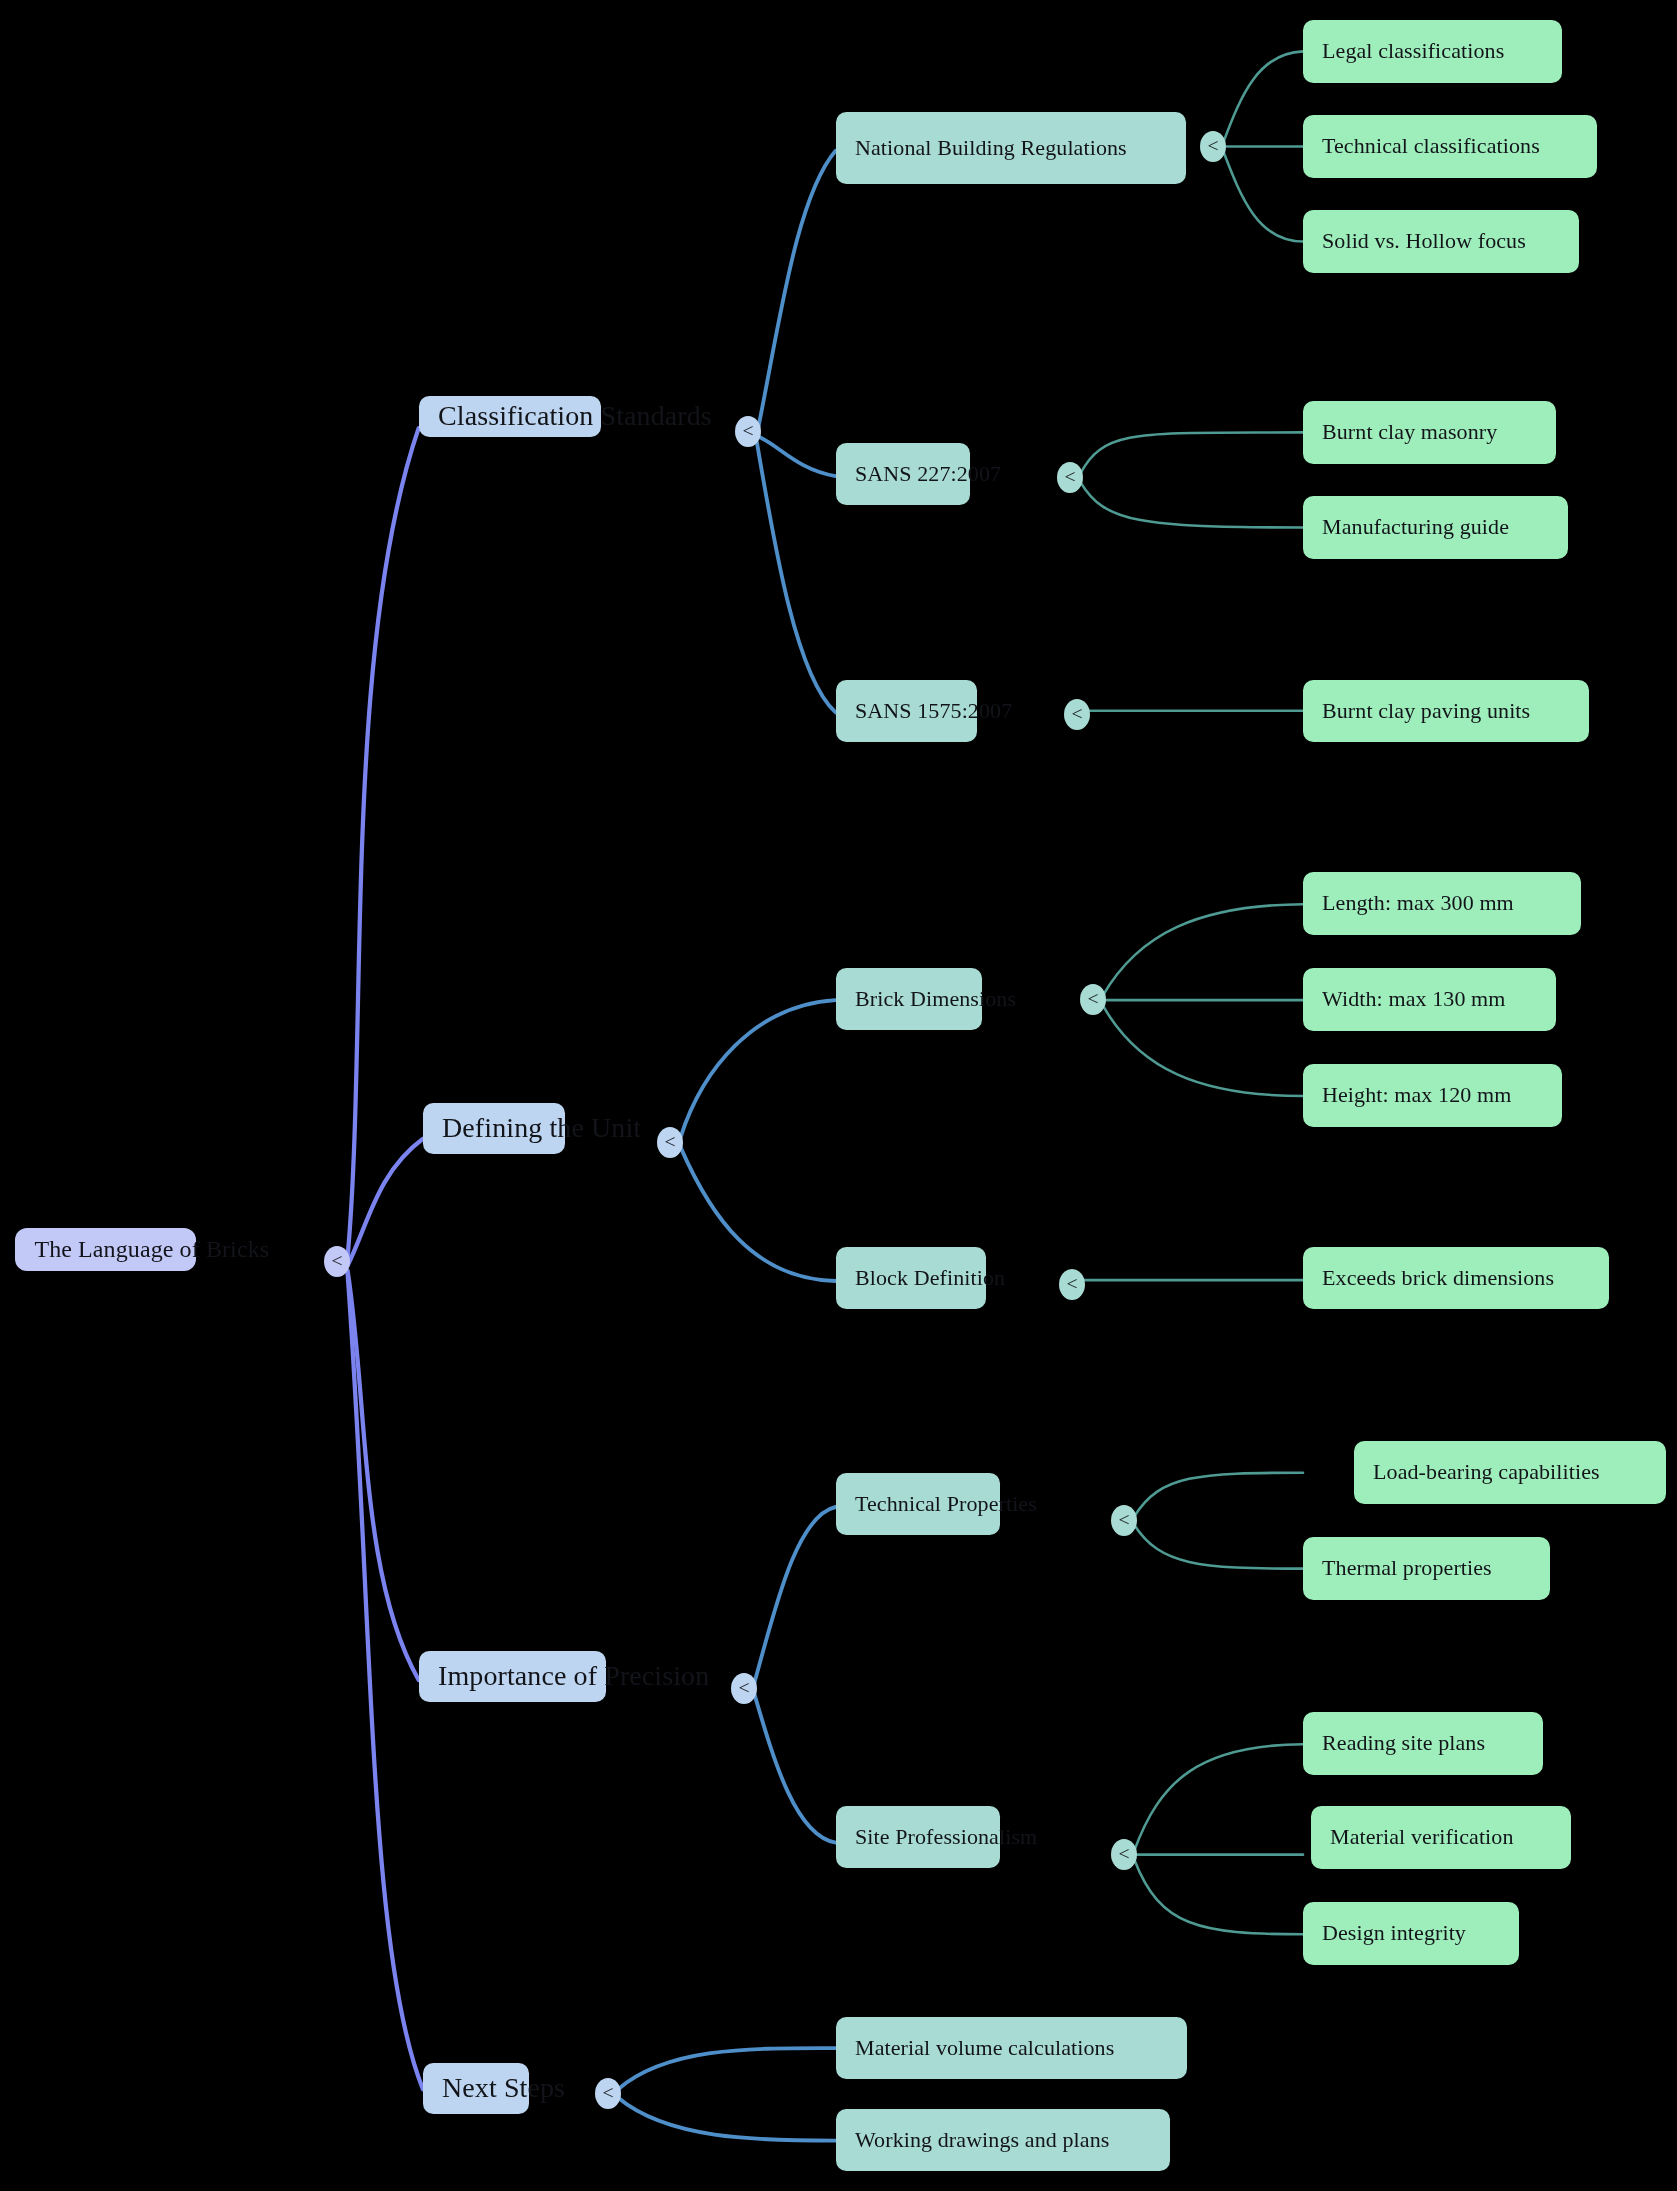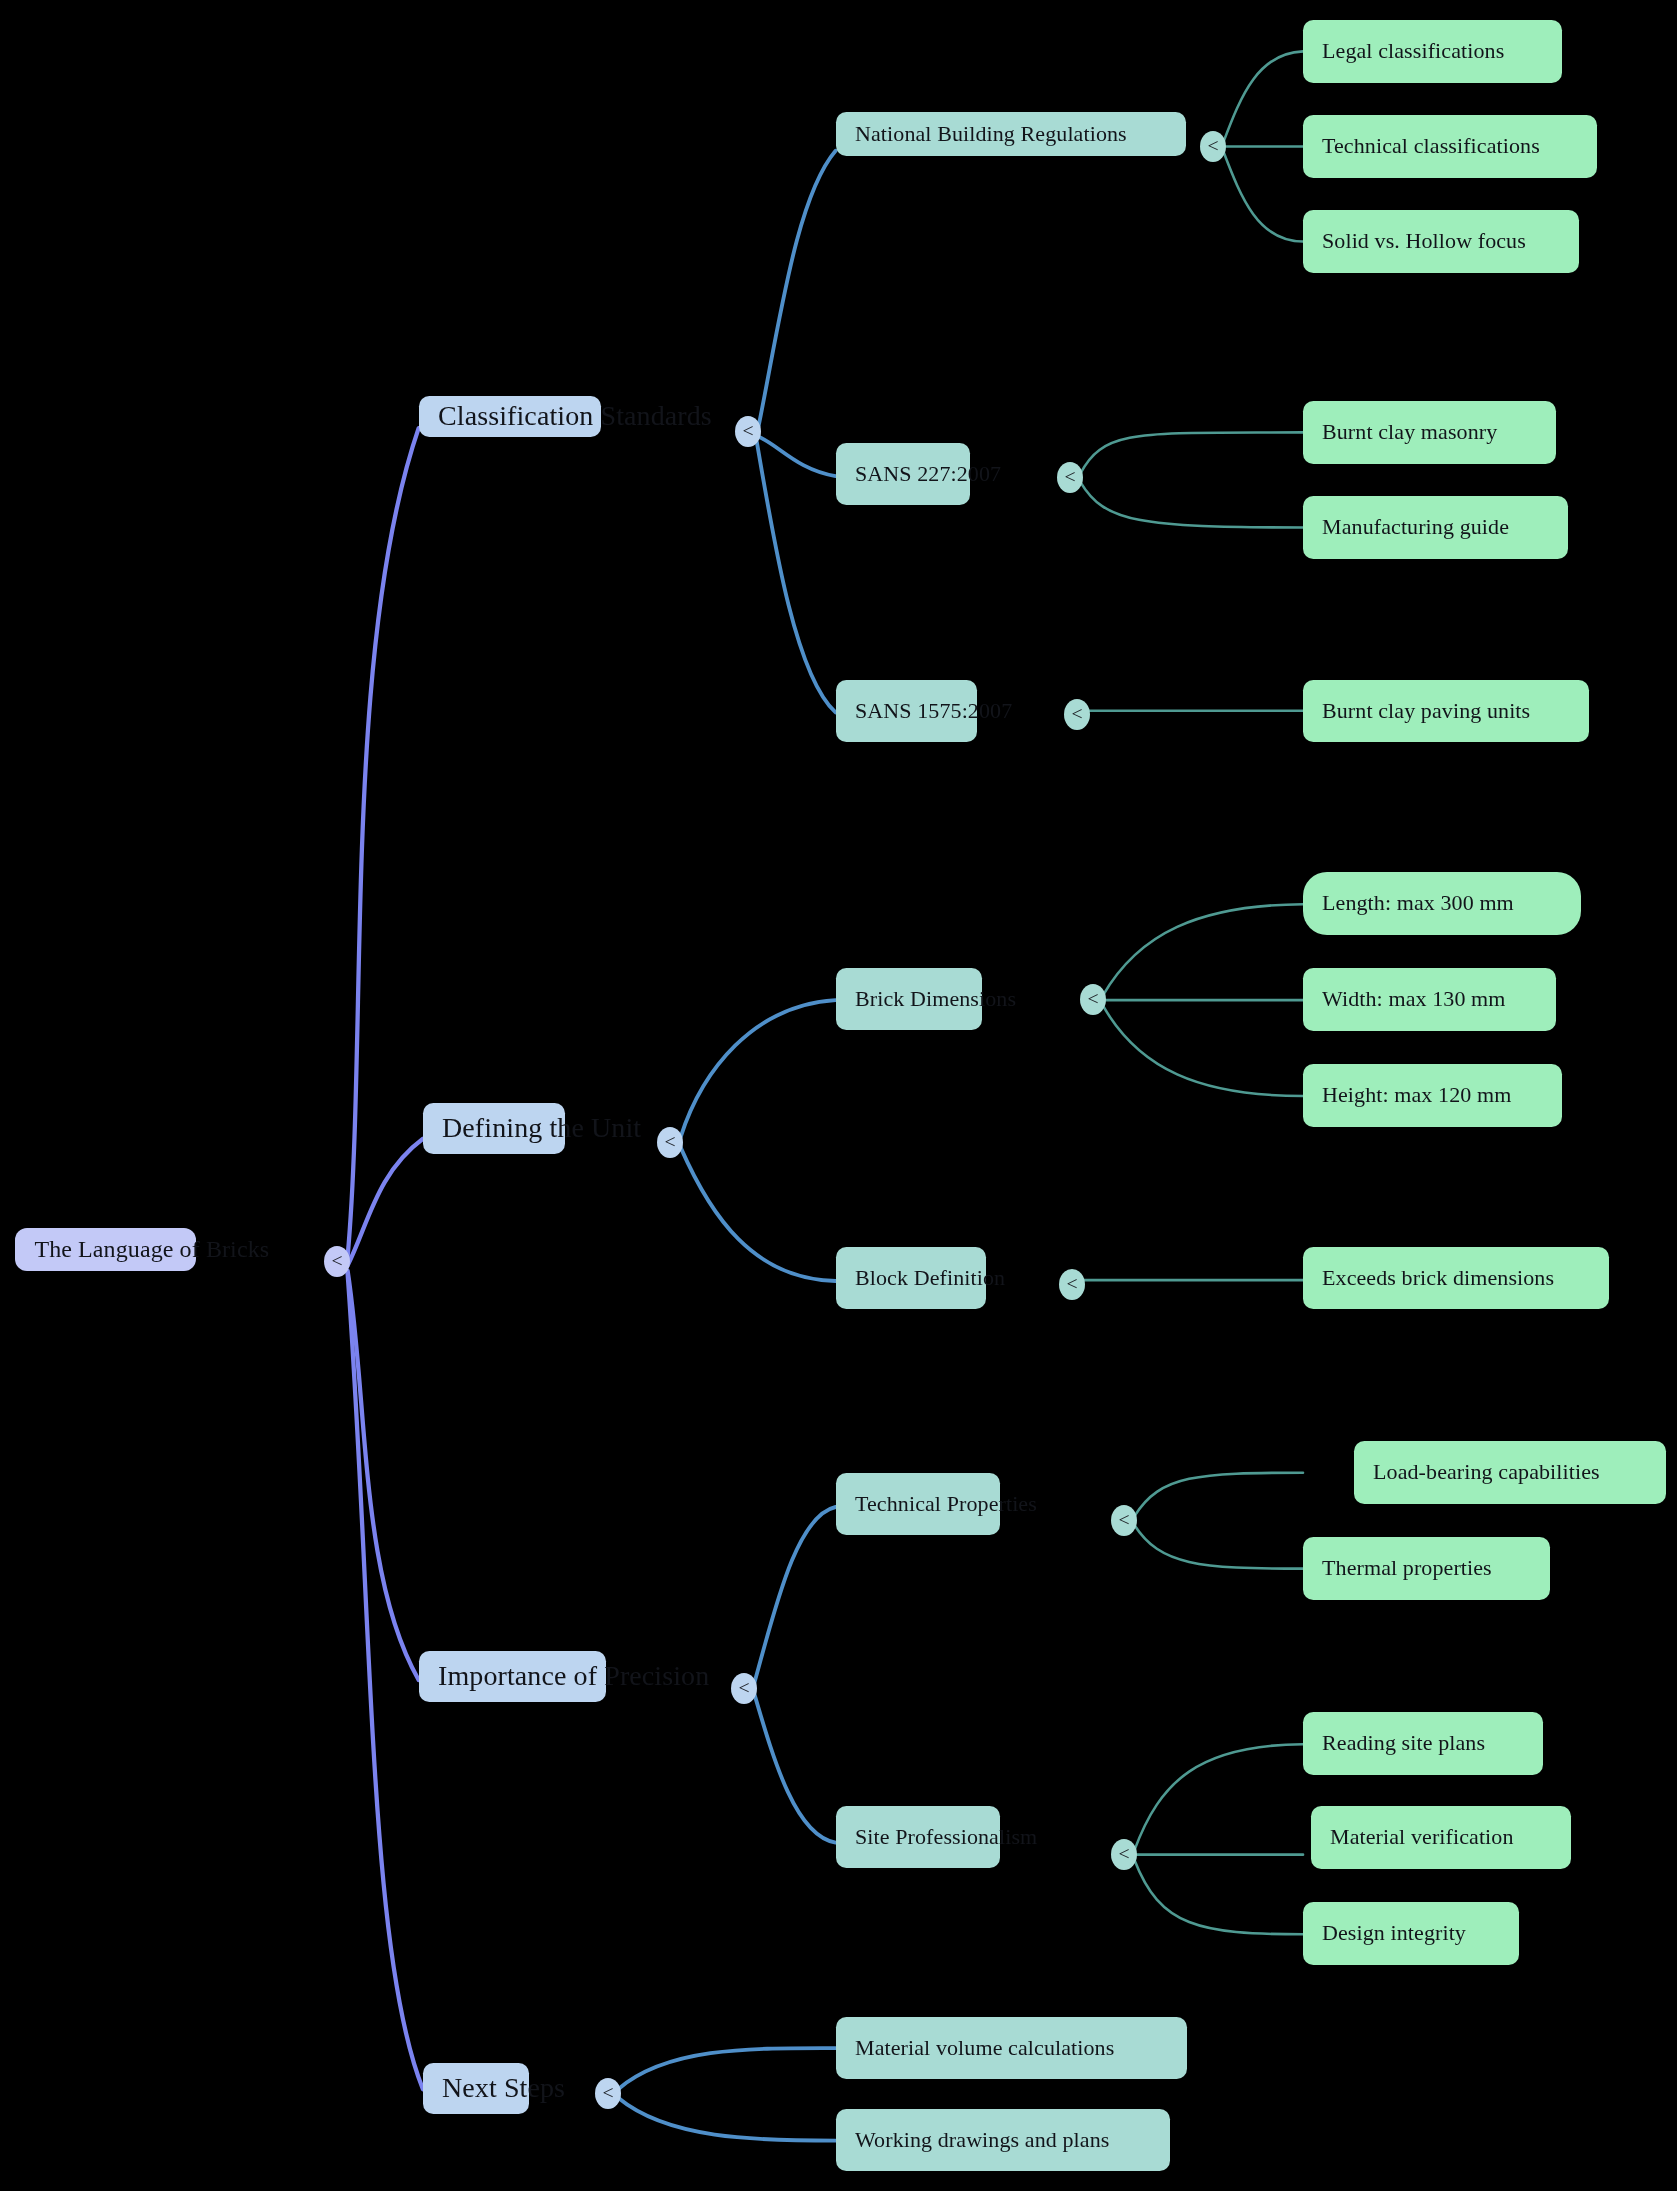--- a/index.html
+++ b/index.html
@@ -92,21 +92,21 @@
       <path d="M 722,2440 C 780,2390 880,2392 976,2392" fill="none" stroke="#4f8fc9" stroke-width="4.5" stroke-linecap="round"></path>
       <path d="M 722,2450 C 780,2498 880,2500 976,2500" fill="none" stroke="#4f8fc9" stroke-width="4.5" stroke-linecap="round"></path>
     </svg>
   <div id="nodes-layer">
       <div class="node lvl0" style="left: 15.4px; top: 1228px; width: 181px; height: 43px;">
         <span class="label">The Language of Bricks</span>
       </div>
       <div class="node lvl1" style="left: 419px; top: 396px; width: 182px; height: 41px;">
         <span class="label">Classification Standards</span>
       </div>
-      <div class="node lvl2" style="left: 836px; top: 112px; width: 350px; height: 44px;">
+      <div class="node lvl2" style="left: 836px; top: 112px; width: 350px; height: 72px;">
         <span class="label">National Building Regulations</span>
       </div>
       <div class="node lvl3" style="left: 1303px; top: 19.7px; width: 259px; height: 63px;">
         <span class="label">Legal classifications</span>
       </div>
       <div class="node lvl3" style="left: 1303px; top: 115px; width: 294px; height: 63px;">
         <span class="label">Technical classifications</span>
       </div>
       <div class="node lvl3" style="left: 1303px; top: 210px; width: 276px; height: 63px; text-align: center;">
         <span class="label">Solid vs. Hollow focus</span>
@@ -125,21 +125,21 @@
       </div>
       <div class="node lvl3" style="left: 1303px; top: 680px; width: 286px; height: 62px;">
         <span class="label">Burnt clay paving units</span>
       </div>
       <div class="node lvl1" style="left: 423px; top: 1103px; width: 142px; height: 51px;">
         <span class="label">Defining the Unit</span>
       </div>
       <div class="node lvl2" style="left: 836px; top: 968px; width: 146px; height: 62px;">
         <span class="label">Brick Dimensions</span>
       </div>
-      <div class="node lvl3" style="left: 1303px; top: 872px; width: 278px; height: 63px; border-radius: 24px;">
+      <div class="node lvl3" style="left: 1303px; top: 872px; width: 278px; height: 63px;">
         <span class="label">Length: max 300 mm</span>
       </div>
       <div class="node lvl3" style="left: 1303px; top: 968px; width: 253px; height: 63px;">
         <span class="label">Width: max 130 mm</span>
       </div>
       <div class="node lvl3" style="left: 1303px; top: 1064px; width: 259px; height: 63px;">
         <span class="label">Height: max 120 mm</span>
       </div>
       <div class="node lvl2" style="left: 836px; top: 1247px; width: 150px; height: 62px;">
         <span class="label">Block Definition</span>

